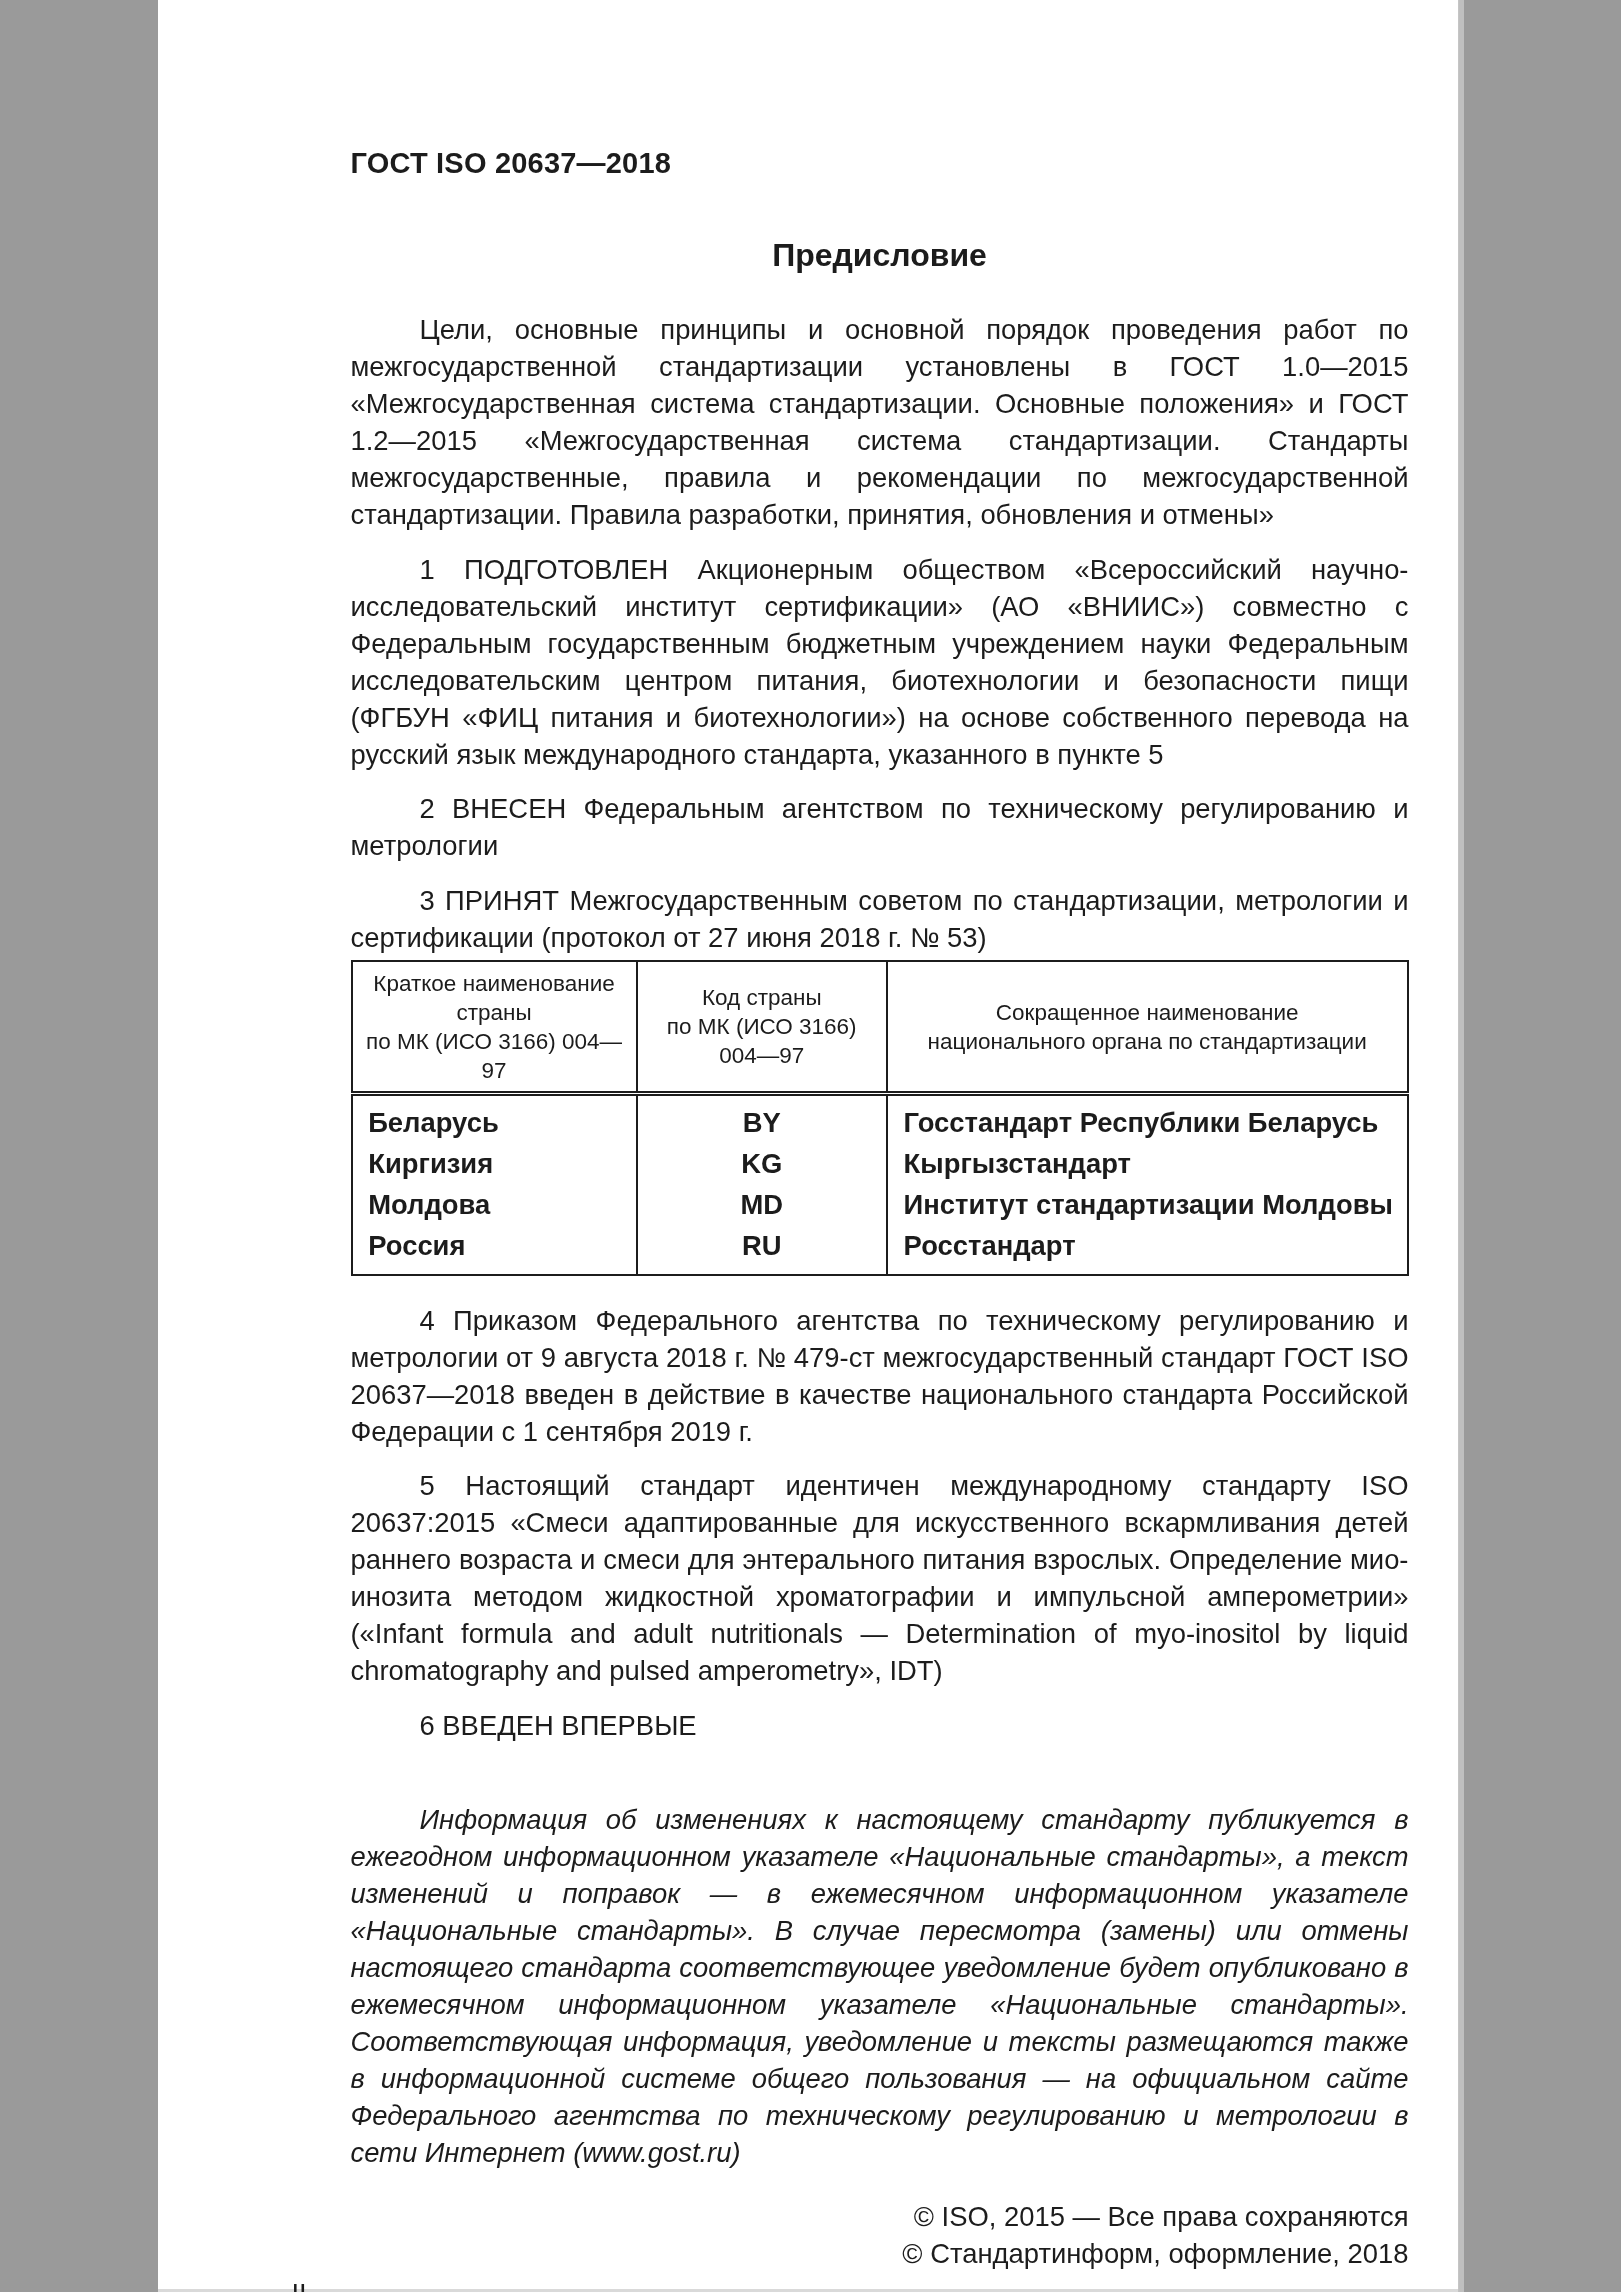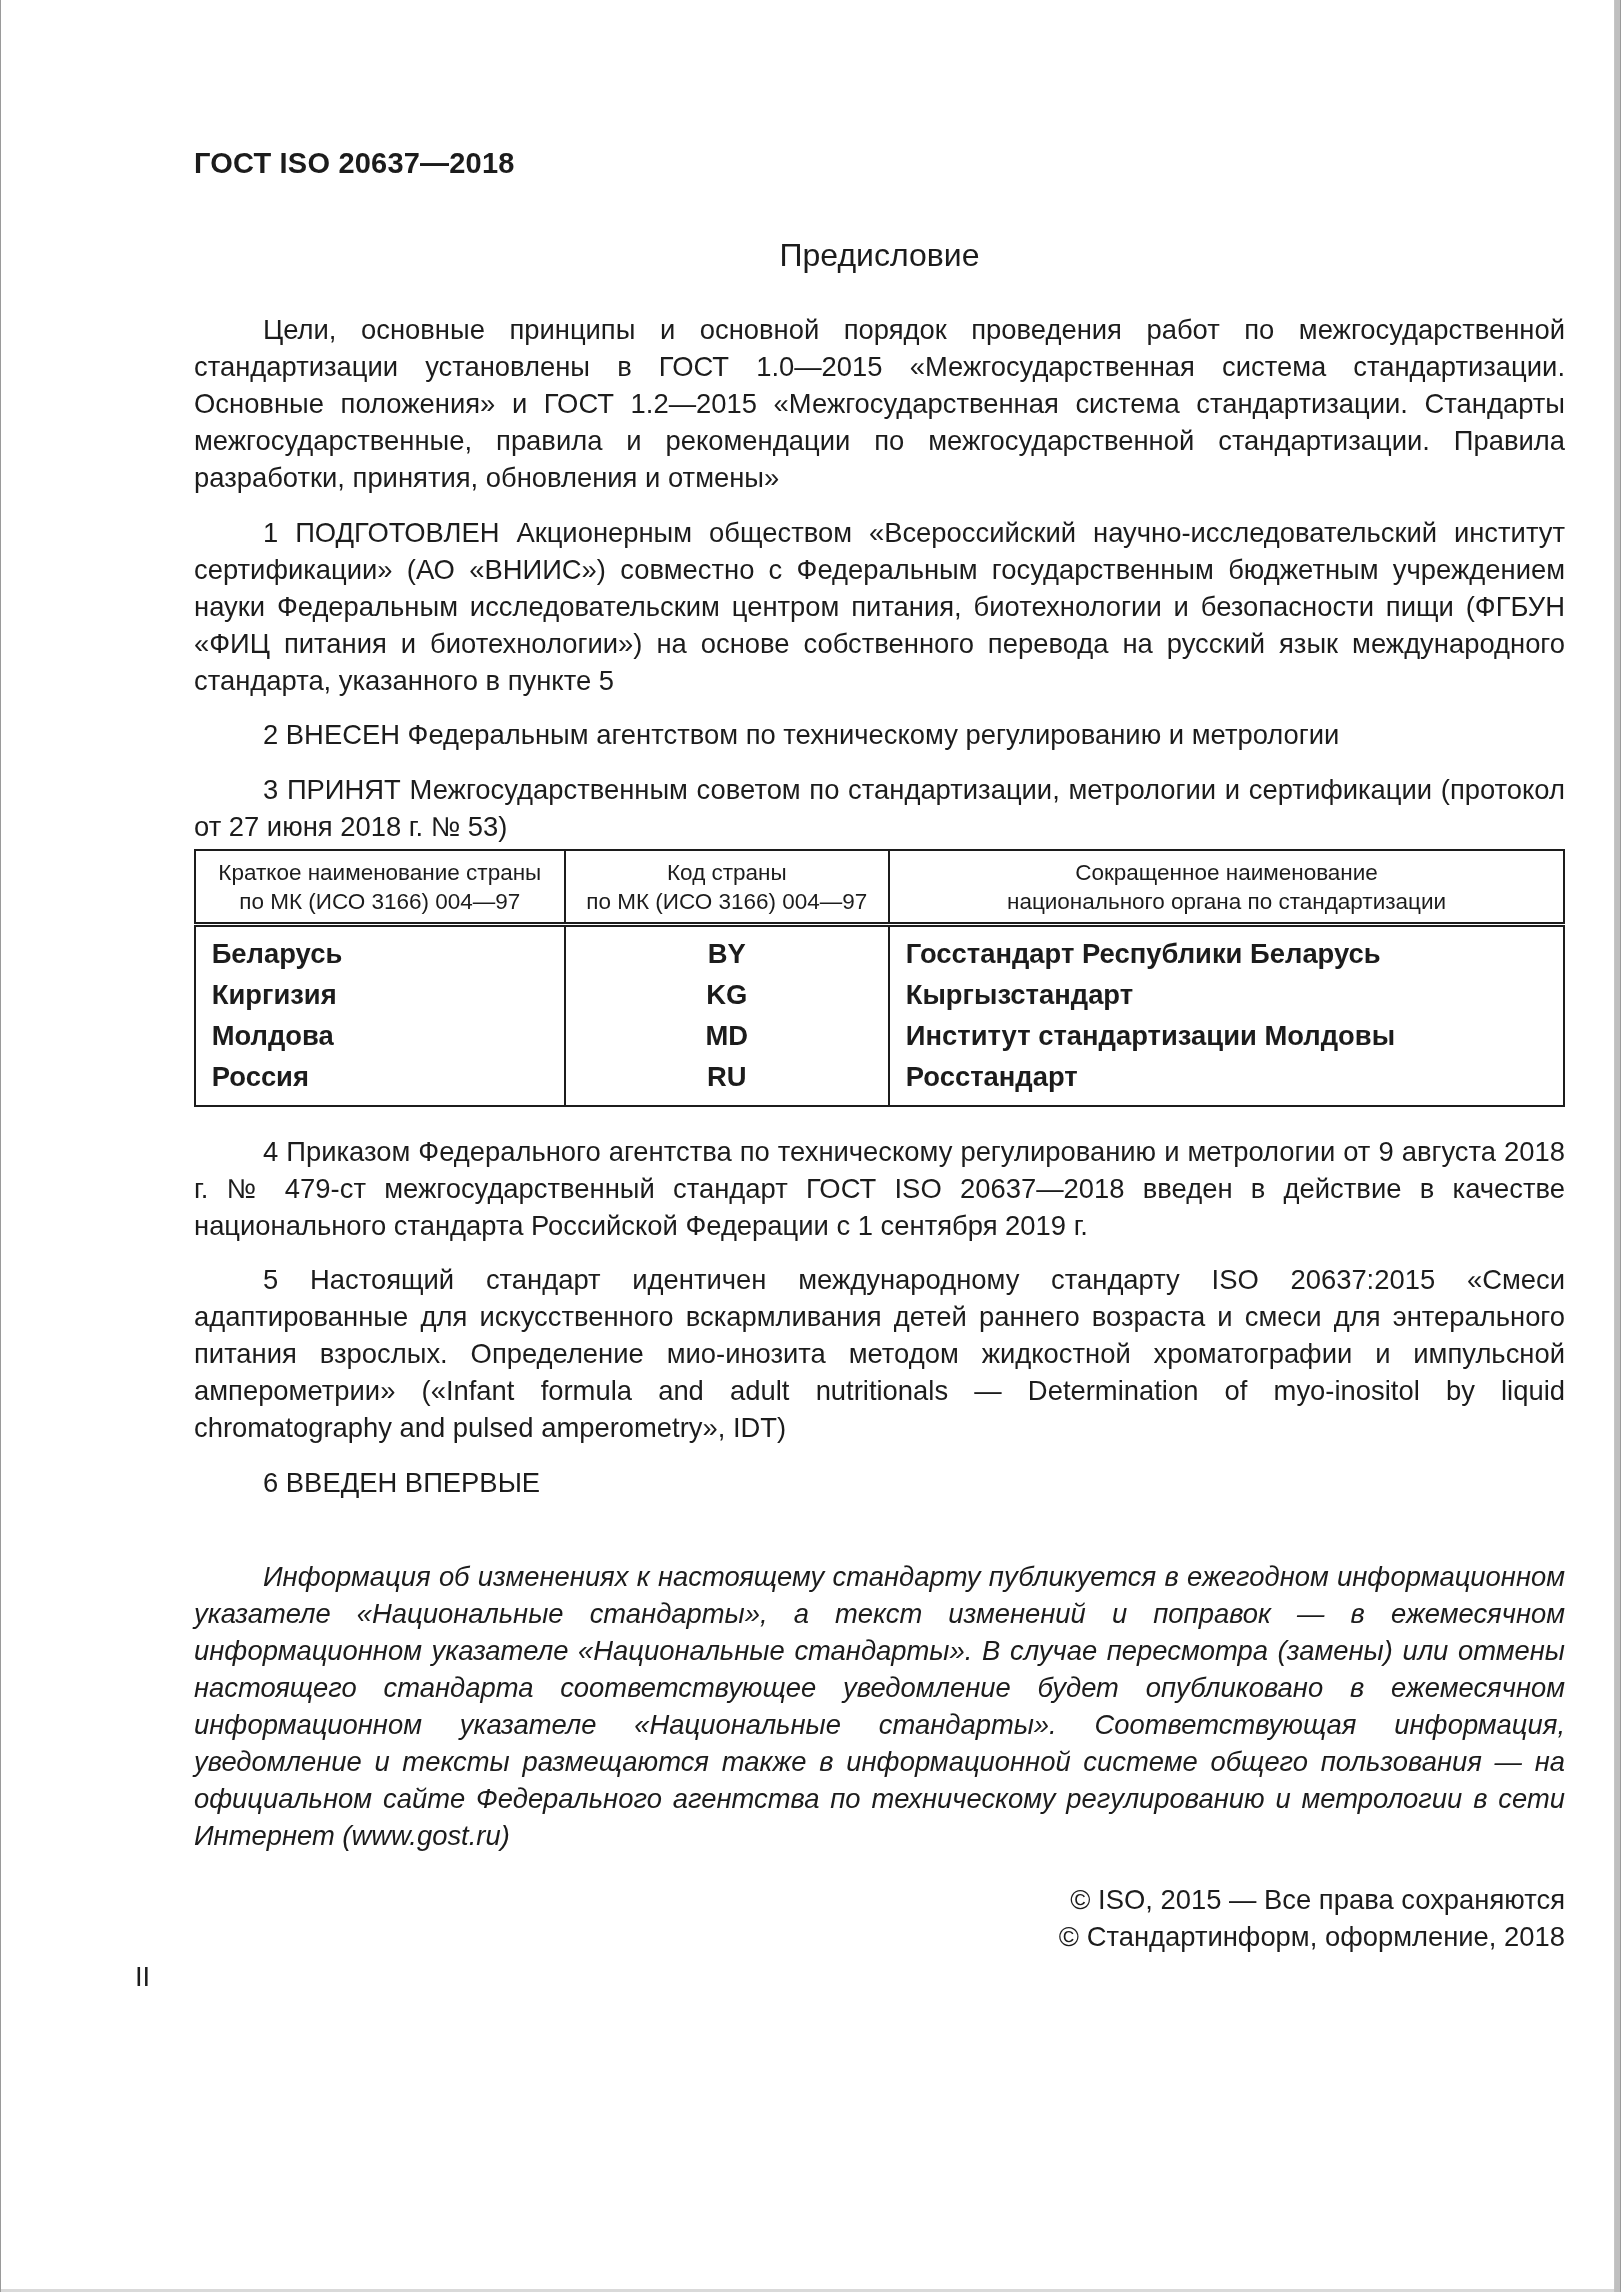--- a/index.html
+++ b/index.html
@@ -1,38 +1,38 @@
 <!DOCTYPE html>
 <html lang="ru"><head>
 <meta charset="utf-8">
 <style>
   html, body { margin: 0; padding: 0; background: #9a9a9a; }
   .page {
     position: relative;
-    width: 1619px;
+    width: 1306px;
     height: 2293px;
     margin: 0 auto;
     background: #ffffff;
     color: #1c1c1c;
     font-family: "Liberation Sans", "DejaVu Sans", sans-serif;
     overflow: hidden;
     box-shadow: inset -5.9px 0 0 #bfbfbf, inset 0 -3.9px 0 #d9d9d9;
     box-sizing: border-box;
     padding: 147px 55px 0 193px;
   }
   .doc-number {
     font-size: 29px;
     font-weight: bold;
     letter-spacing: 0.2px;
   }
   .page-title {
     margin-top: 57px;
     text-align: center;
     font-size: 32px;
-    font-weight: normal;
+    font-weight: bold;
   }
   .para {
     margin: 17.6px 0 0 0;
     font-size: 27.4px;
     line-height: 37px;
     text-align: justify;
     text-indent: 69px;
   }
   .para.first { margin-top: 37px; }
   .info-heading {

